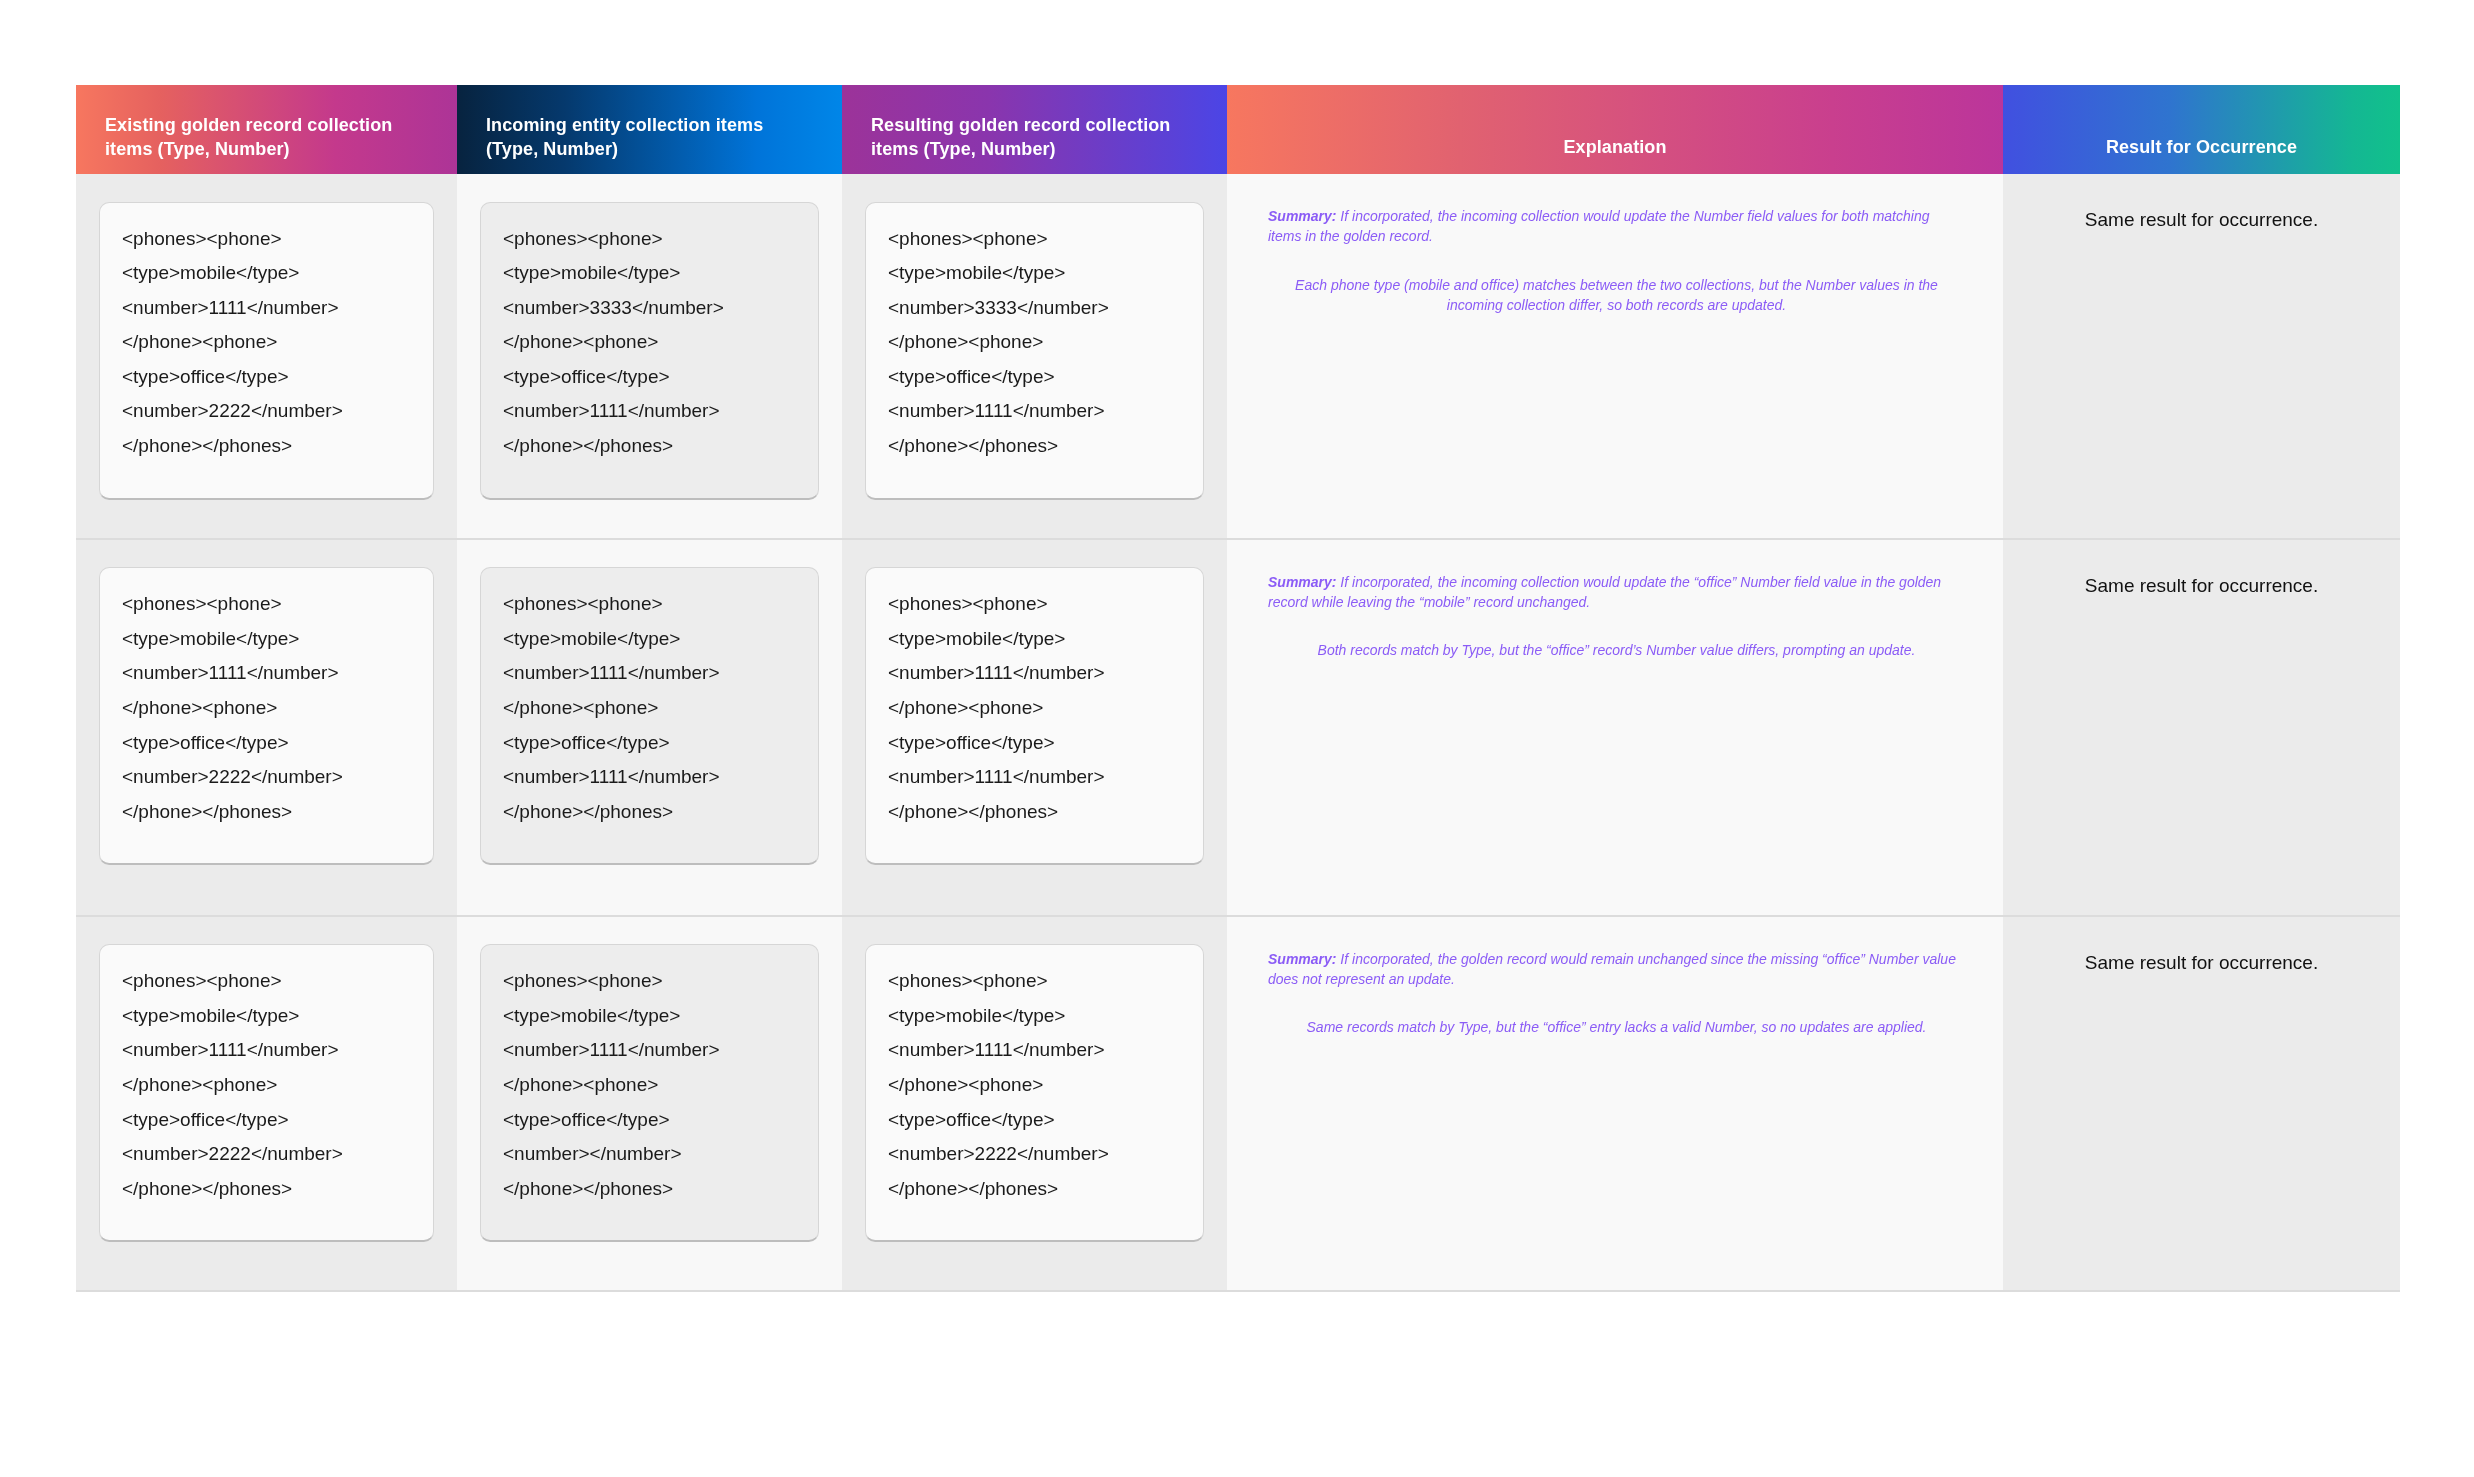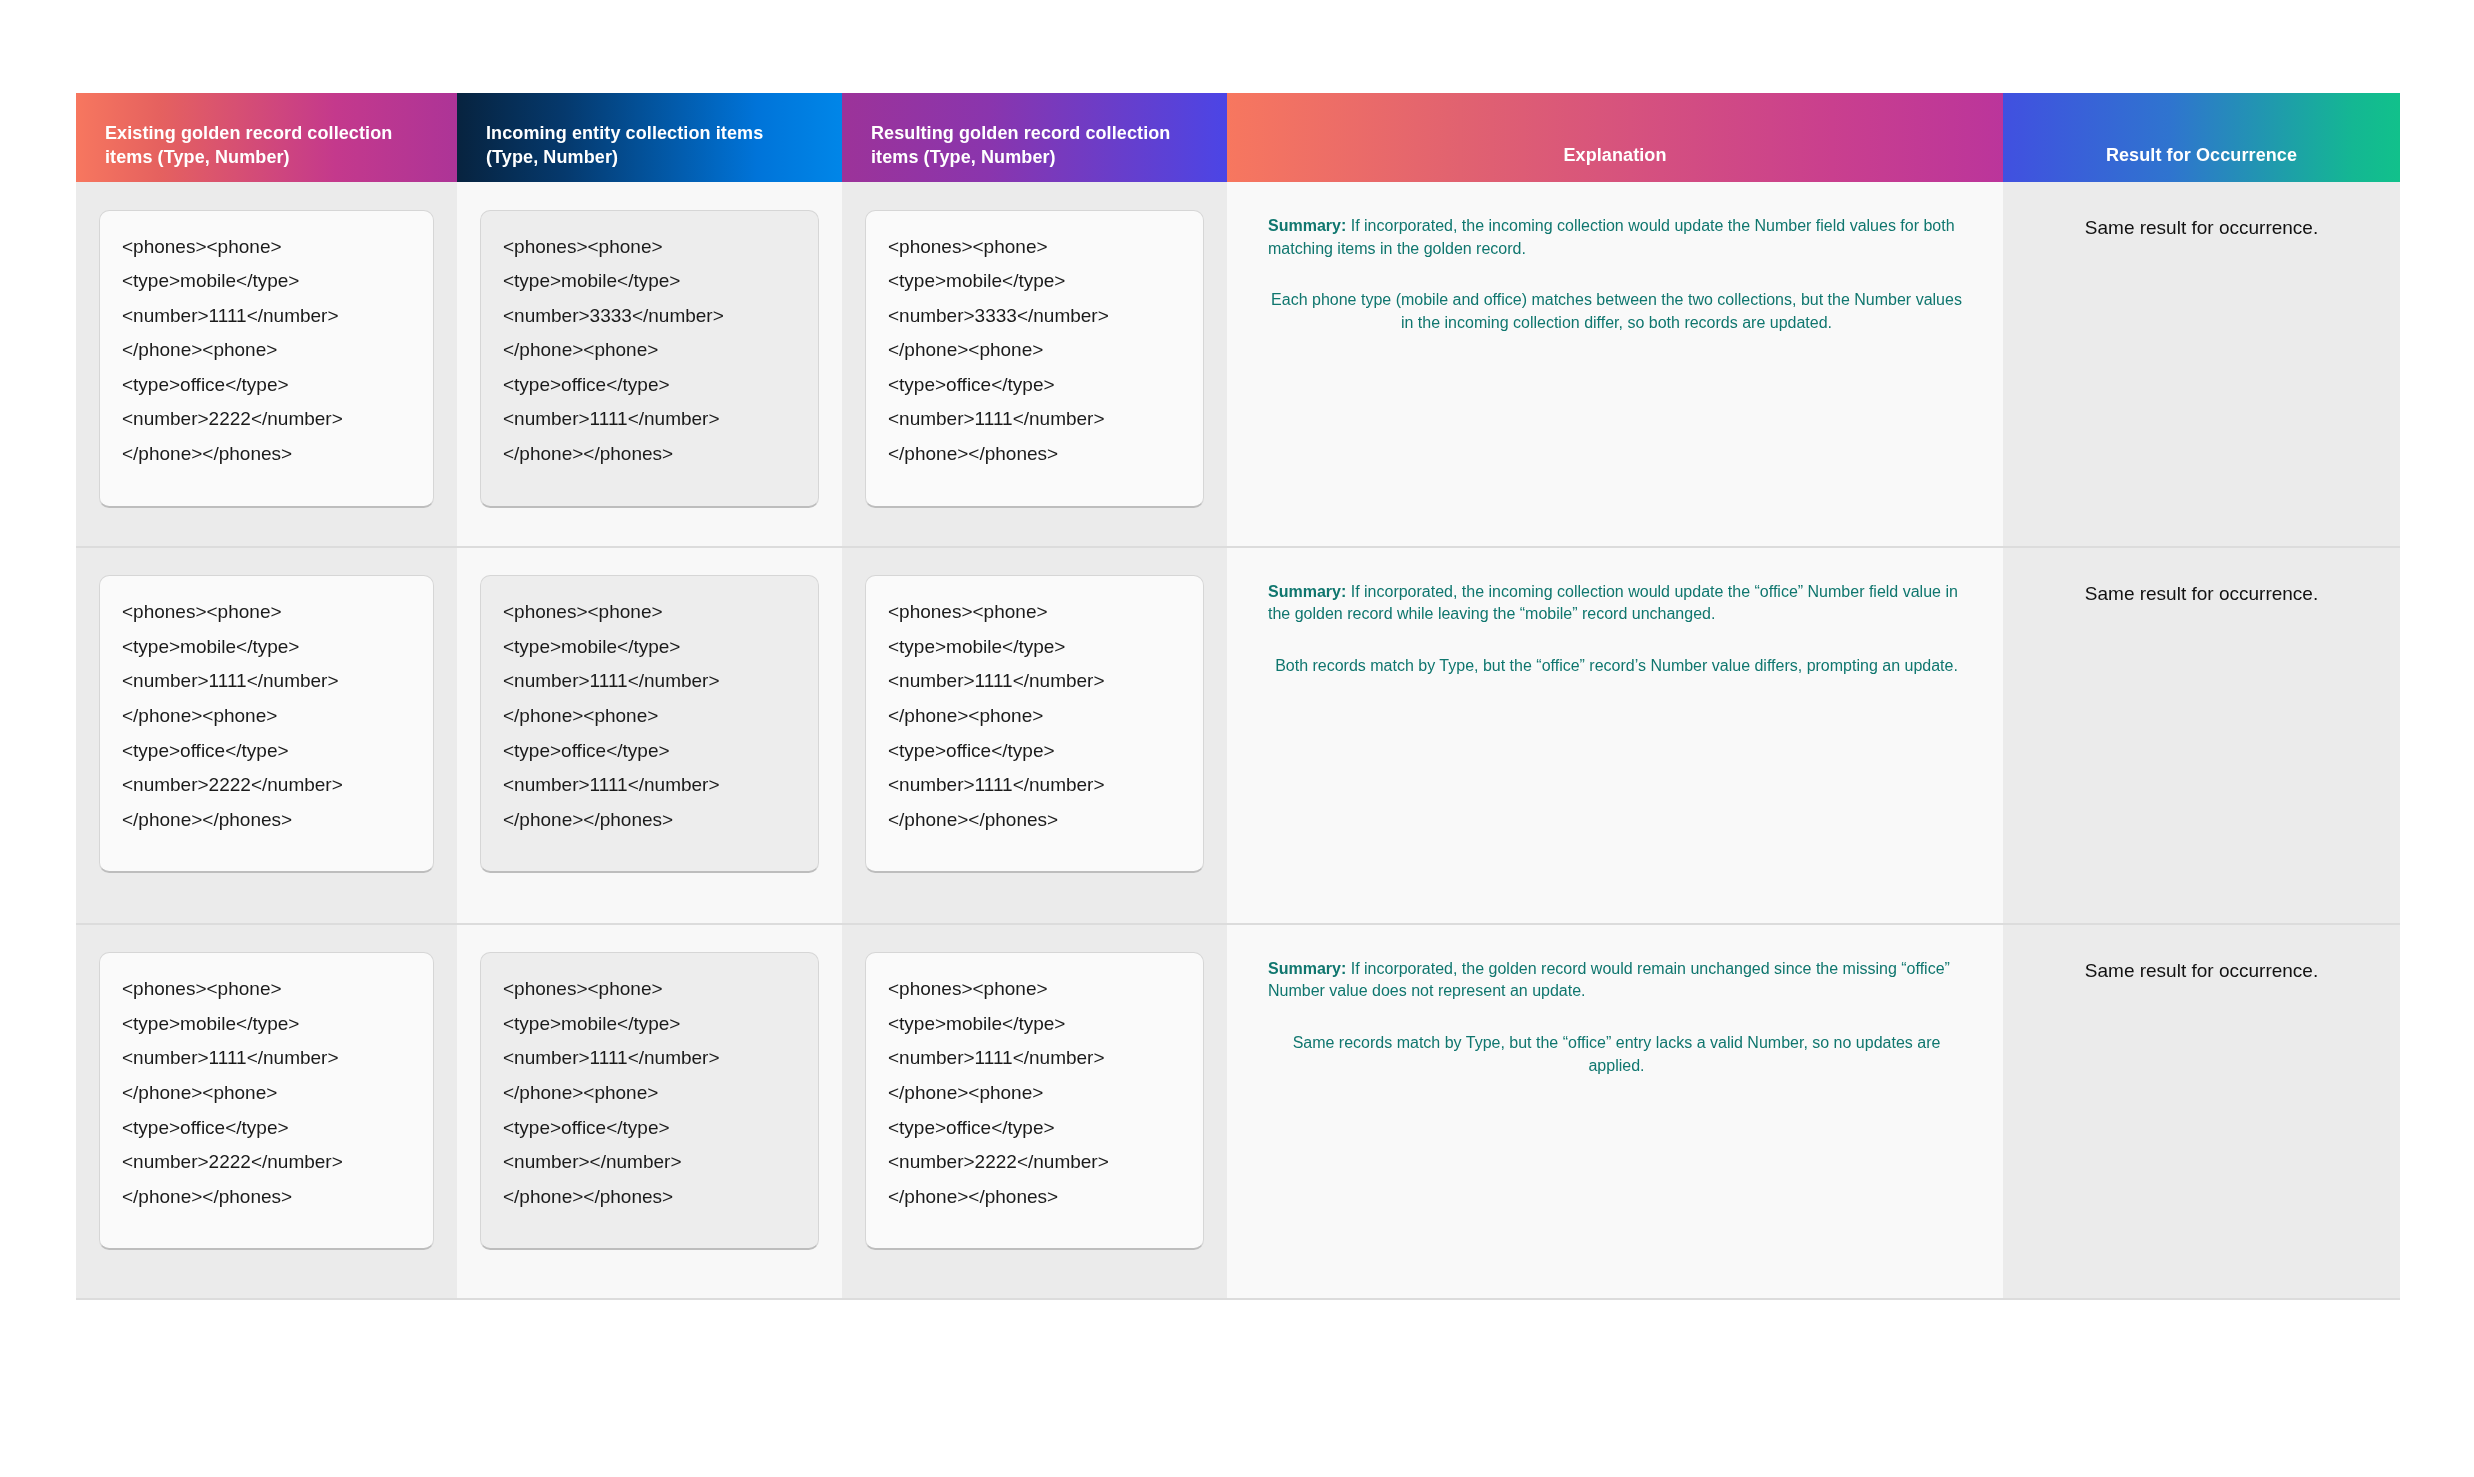--- a/index.html
+++ b/index.html
@@ -19,21 +19,21 @@
     position: relative;
     width: 2475px;
     height: 1478px;
     background: #ffffff;
     overflow: hidden;
   }
 
   .table {
     position: absolute;
     left: 76px;
-    top: 93px;
+    top: 85px;
     width: 2323px;
     display: grid;
     grid-template-columns: 381px 385px 385px 776px 397px;
     grid-template-rows: 89px auto auto auto;
   }
 
   
   .hcell {
     padding: 27.6px 29px 0 29px;
     box-sizing: border-box;
@@ -89,23 +89,24 @@
     color: #1a1a1a;
     white-space: pre-line;
   }
   .col-a .codecard { background: #fafafa; }
   .col-b .codecard { background: #ededed; }
   .col-c .codecard { background: #fafafa; }
 
   
   .expl {
     padding: 33px 38px 29px 41px;
-    font-size: 16px;
+    font-size: 14px;
     line-height: 1.42;
-    color: #0f766e;
+    color: #8b5cf6;
+    font-style: italic;
   }
   .expl p { margin: 0 0 29px 0; }
   .expl p:last-child { margin-bottom: 0; text-align: center; }
   .expl b { font-weight: bold; }
 
   
   .result {
     padding: 33px 29px 29px 29px;
     font-size: 19px;
     line-height: 1.42;

